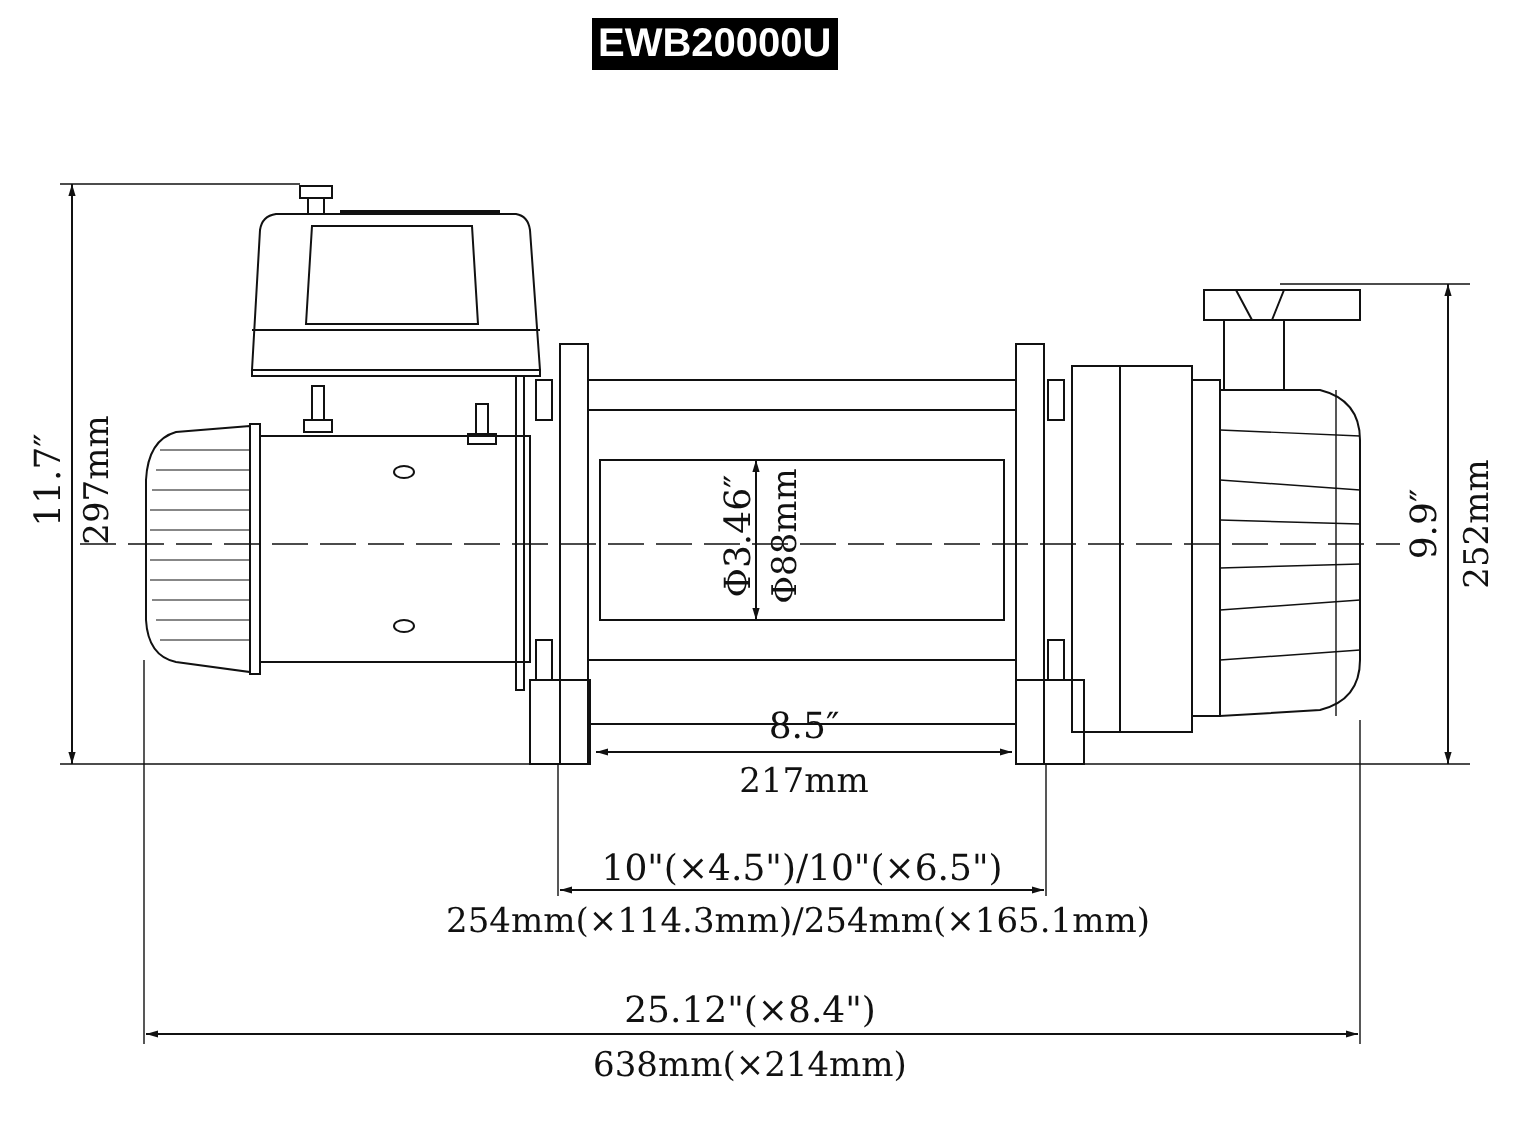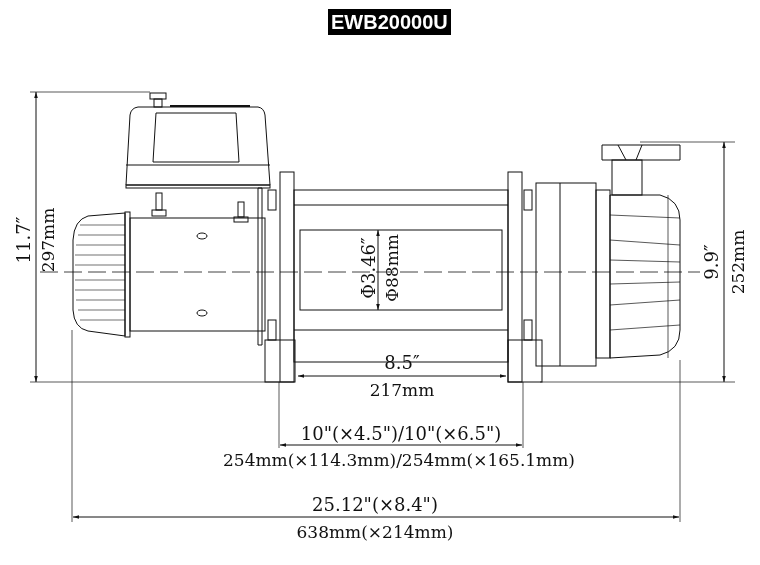--- a/index.html
+++ b/index.html
@@ -1,17 +1,17 @@
 <!DOCTYPE html>
 <html><head>
 <meta charset="utf-8">
 <style>
   html,body{margin:0;padding:0;background:#fff;}
   body{width:760px;height:565px;position:relative;overflow:hidden;font-family:"Liberation Sans",sans-serif;}
-  .title{position:absolute;left:328px;top:9px;height:26px;padding:0 3px;background:#000;color:#fff;font-weight:bold;font-size:20px;line-height:26px;letter-spacing:0px;}
+  .title{position:absolute;left:296px;top:9px;height:26px;padding:0 3px;background:#000;color:#fff;font-weight:bold;font-size:20px;line-height:26px;letter-spacing:0px;}
   svg{position:absolute;left:0;top:0;}
   .dim{font-family:"DejaVu Serif","Liberation Serif",serif;fill:#111;}
 </style>
 </head>
 <body>
 
 <div class="title">EWB20000U</div>
 
 <svg width="760" height="565" viewBox="0 0 760 565" stroke="#111" fill="none" stroke-width="1">
   <defs>

